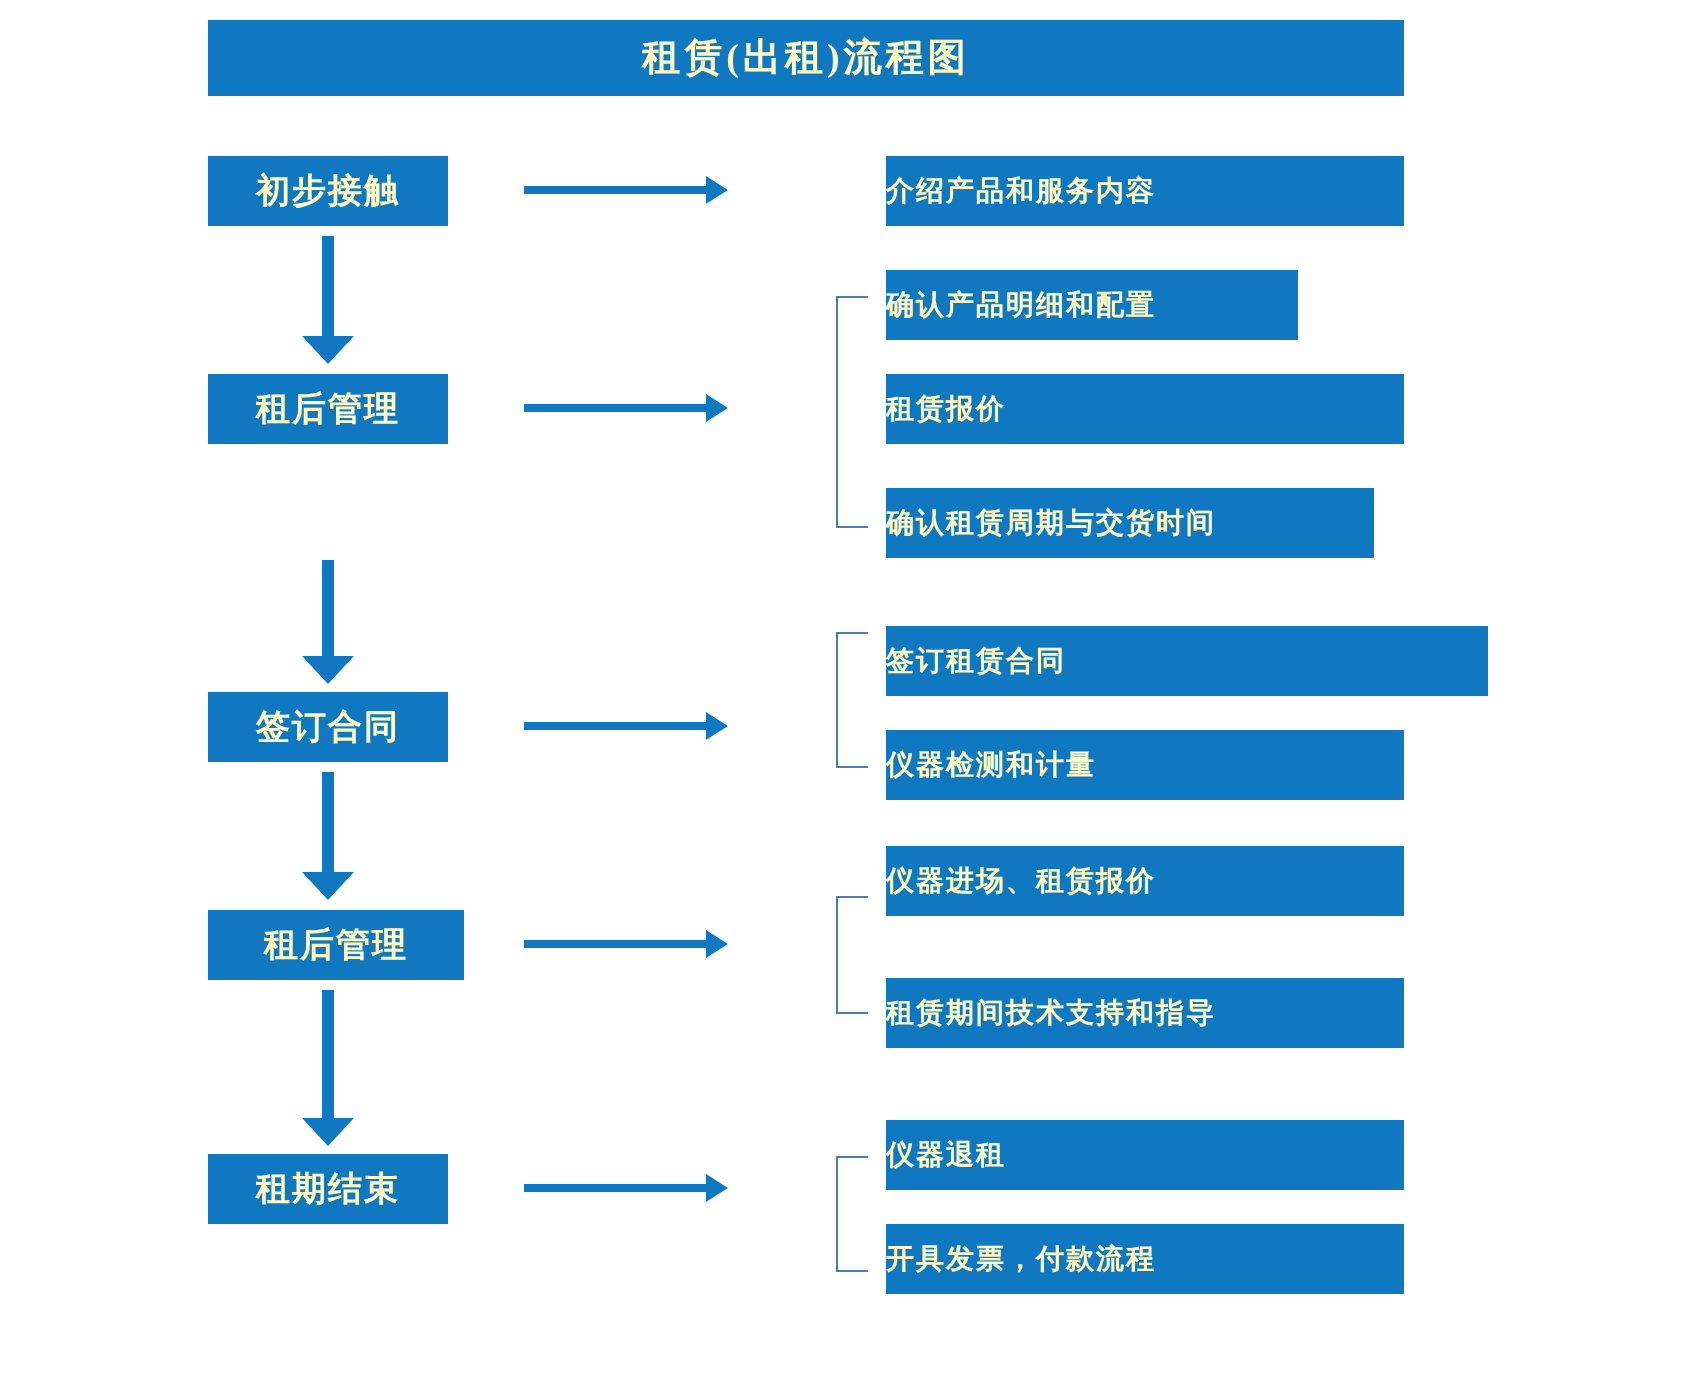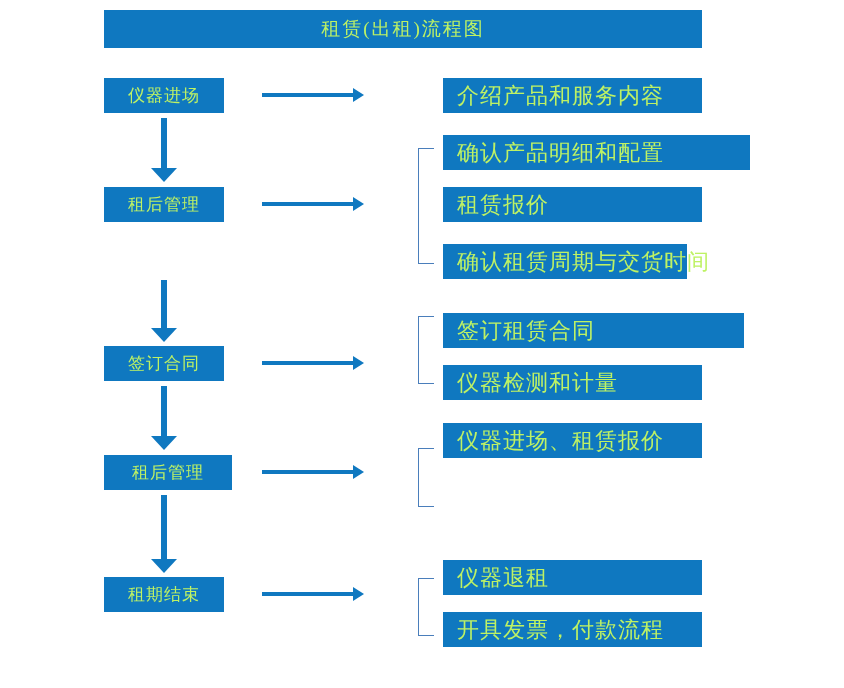--- a/index.html
+++ b/index.html
@@ -14,41 +14,40 @@
     overflow: hidden;
   }
   #canvas {
     position: relative;
     width: 844px;
     height: 688px;
   }
   .box {
     position: absolute;
     background: #0F78C0;
-    color: #bef264;
+    color: #fef9c3;
     display: flex;
     align-items: center;
     box-sizing: border-box;
-    font-weight: normal;
+    font-weight: bold;
     letter-spacing: 1px;
     white-space: nowrap;
   }
   .title-box {
     justify-content: center;
     font-size: 19px;
     letter-spacing: 2px;
   }
   .stage-box {
     justify-content: center;
     font-size: 17px;
   }
   .task-box {
     justify-content: flex-start;
-    padding-left: 14px;
-    font-size: 22px;
+    font-size: 14px;
   }
   
   .harrow {
     position: absolute;
     height: 18px;
   }
   .harrow .shaft {
     position: absolute;
     left: 0;
     top: 7px;
@@ -94,21 +93,21 @@
     box-sizing: border-box;
   }
 </style>
 </head>
 <body>
 
 <div id="canvas">
 
   <div class="box title-box" style="left:104px; top:10px; width:598px; height:38px;">租赁(出租)流程图</div>
 
-  <div class="box stage-box" style="left:104px; top:78px; width:120px; height:35px;">仪器进场</div>
+  <div class="box stage-box" style="left:104px; top:78px; width:120px; height:35px;">初步接触</div>
 
   <div class="box stage-box" style="left:104px; top:187px; width:120px; height:35px;">租后管理</div>
 
   <div class="box stage-box" style="left:104px; top:346px; width:120px; height:35px;">签订合同</div>
 
   <div class="box stage-box" style="left:104px; top:455px; width:128px; height:35px;">租后管理</div>
 
   <div class="box stage-box" style="left:104px; top:577px; width:120px; height:35px;">租期结束</div>
 
   <div class="varrow" style="left:151px; top:118px; height:64px;">
@@ -159,30 +158,31 @@
   <div class="bracket" style="left:418px; top:148px; width:16px; height:116px;"></div>
 
   <div class="bracket" style="left:418px; top:316px; width:16px; height:68px;"></div>
 
   <div class="bracket" style="left:418px; top:448px; width:16px; height:59px;"></div>
 
   <div class="bracket" style="left:418px; top:578px; width:16px; height:58px;"></div>
 
   <div class="box task-box" style="left:443px; top:78px; width:259px; height:35px;">介绍产品和服务内容</div>
 
-  <div class="box task-box" style="left:443px; top:135px; width:307px; height:35px;">确认产品明细和配置</div>
+  <div class="box task-box" style="left:443px; top:135px; width:206px; height:35px;">确认产品明细和配置</div>
 
   <div class="box task-box" style="left:443px; top:187px; width:259px; height:35px;">租赁报价</div>
 
   <div class="box task-box" style="left:443px; top:244px; width:244px; height:35px;">确认租赁周期与交货时间</div>
 
   <div class="box task-box" style="left:443px; top:313px; width:301px; height:35px;">签订租赁合同</div>
 
   <div class="box task-box" style="left:443px; top:365px; width:259px; height:35px;">仪器检测和计量</div>
 
   <div class="box task-box" style="left:443px; top:423px; width:259px; height:35px;">仪器进场、租赁报价</div>
 
+  <div class="box task-box" style="left:443px; top:489px; width:259px; height:35px;">租赁期间技术支持和指导</div>
 
   <div class="box task-box" style="left:443px; top:560px; width:259px; height:35px;">仪器退租</div>
 
   <div class="box task-box" style="left:443px; top:612px; width:259px; height:35px;">开具发票，付款流程</div>
 
 </div>
 
 </body></html>

